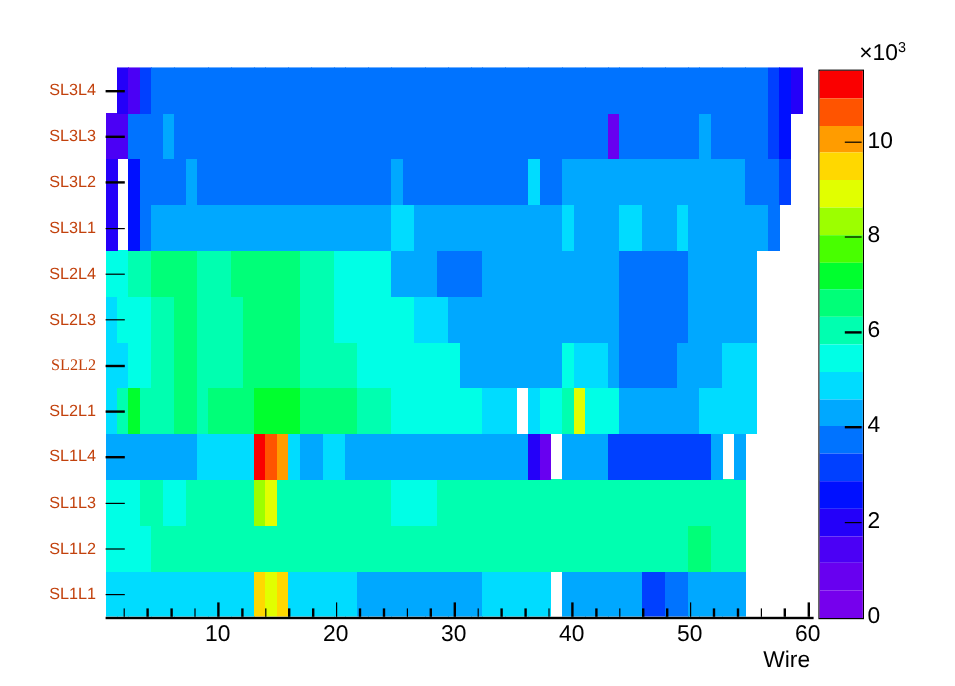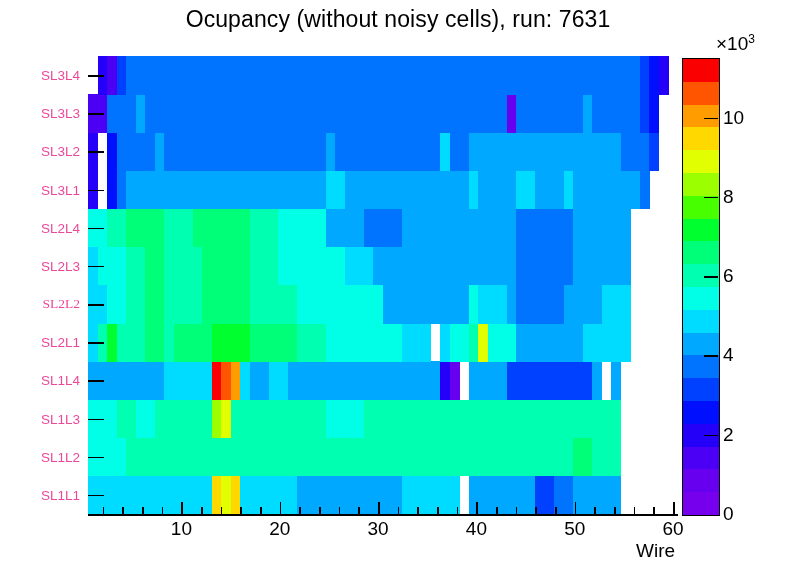--- a/index.html
+++ b/index.html
@@ -29,21 +29,21 @@
     overflow:hidden;
   }
   #heat-svg{display:block;}
   .frame-line{position:absolute;background:#000;}
   
   .ylabel{
     position:absolute;
     right:716px;
     text-align:right;
     font-size:13.5px;
-    color:#ec4899;
+    color:#c2410c;
     white-space:nowrap;
     transform:translateY(-50%);
   }
   .ytick{position:absolute;left:88px;width:16px;height:1.5px;background:#000;}
   
   .xtick{position:absolute;background:#000;width:1.5px;}
   .xtick.major{height:12px;}
   .xtick.minor{height:7px;}
   .xlab{
     position:absolute;
@@ -80,21 +80,20 @@
     left:716px;top:32px;
     font-size:19px;color:#000;white-space:nowrap;
   }
   .zmult sup{font-size:12px;vertical-align:super;}
 </style>
 </head>
 <body>
 
 <div id="canvas">
 
-  <div class="title">Ocupancy (without noisy cells), run: 7631</div>
 
   <div id="plot-frame">
     <svg id="heat-svg" width="590" height="458" viewBox="0 0 590 458" preserveAspectRatio="none">
         <rect x="0.00" y="419.83" width="9.97" height="38.62" fill="#00dcff" shape-rendering="crispEdges"></rect>
         <rect x="9.52" y="419.83" width="9.97" height="38.62" fill="#00dcff" shape-rendering="crispEdges"></rect>
         <rect x="19.03" y="419.83" width="9.97" height="38.62" fill="#00dcff" shape-rendering="crispEdges"></rect>
         <rect x="28.55" y="419.83" width="9.97" height="38.62" fill="#00dcff" shape-rendering="crispEdges"></rect>
         <rect x="38.06" y="419.83" width="9.97" height="38.62" fill="#00dcff" shape-rendering="crispEdges"></rect>
         <rect x="47.58" y="419.83" width="9.97" height="38.62" fill="#00dcff" shape-rendering="crispEdges"></rect>
         <rect x="57.10" y="419.83" width="9.97" height="38.62" fill="#00dcff" shape-rendering="crispEdges"></rect>

